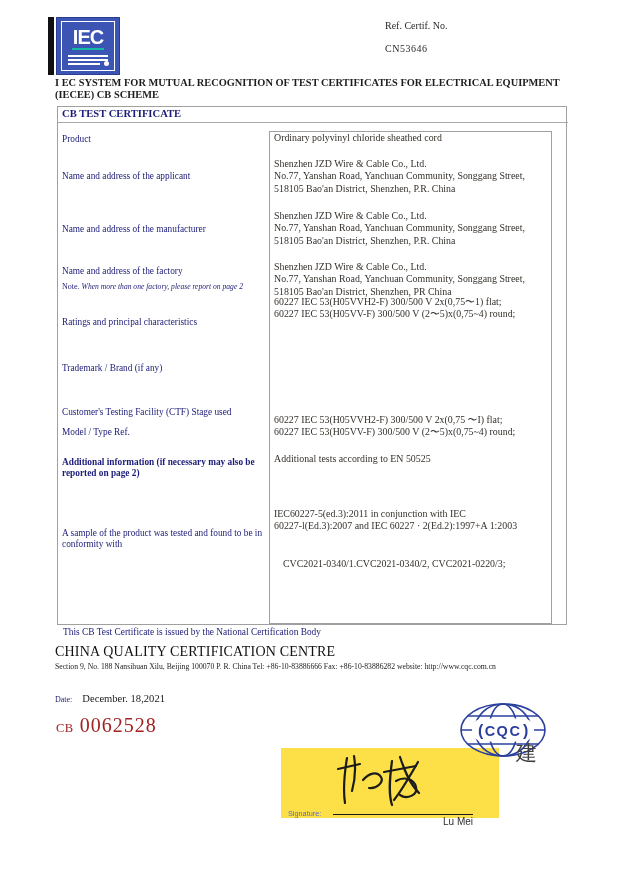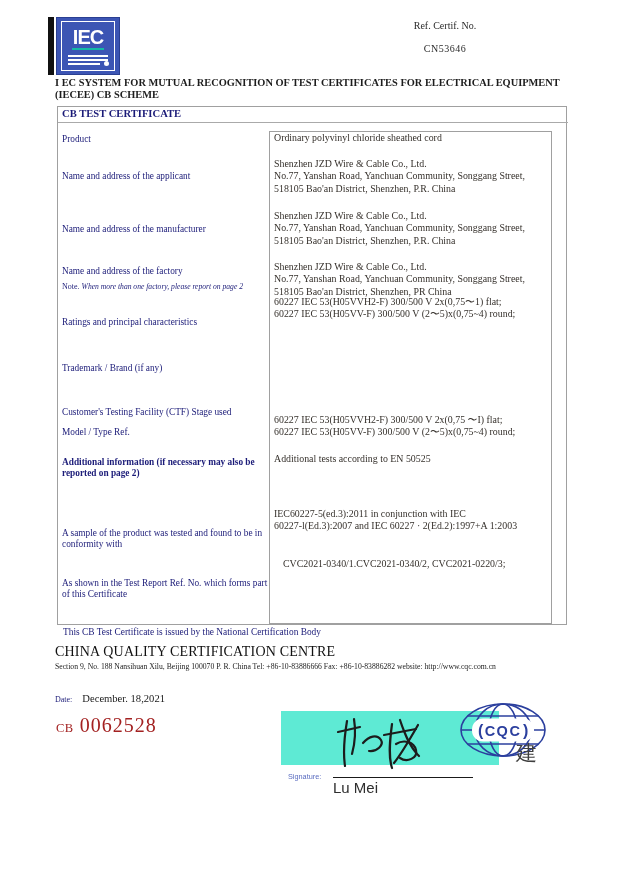--- a/index.html
+++ b/index.html
@@ -14,21 +14,21 @@
               display:flex;align-items:center;justify-content:center;}
   .iec-inner{width:52px;height:48px;border:1.5px solid #ffffff;
              display:flex;flex-direction:column;align-items:center;justify-content:center;}
   .iec-text{color:#fff;font-family:"Liberation Sans",sans-serif;font-weight:bold;
             font-size:20px;line-height:20px;letter-spacing:-1px;
             border-bottom:2px solid #14b8a6;padding:0 1px 1px 1px;}
   .iec-lines{margin-top:3px;width:40px;position:relative;}
   .iec-lines div{height:2px;background:#fff;margin-top:2px;}
   .iec-dot{position:absolute;right:-1px;bottom:-1px;width:5px;height:5px;
            border-radius:50%;background:#fff;}
-  .ref-block{left:385px;top:20px;width:120px;text-align:center;color:#2a2a2a;
+  .ref-block{left:385px;top:20px;width:120px;text-align:left;color:#2a2a2a;
              font-size:10px;line-height:12px;}
   .ref-num{margin-top:11px;letter-spacing:.5px;}
   .scheme-title{left:55px;top:77px;width:535px;font-weight:bold;color:#1d1d1d;
                 font-size:10.4px;line-height:11.6px;}
 
   
   .outer-box{left:57px;top:106px;width:508px;height:517px;border:1px solid #a0a0a0;}
   .cert-title{left:58px;top:107px;width:506px;height:13px;padding:1px 0 1px 4px;
               border-bottom:1px solid #aaaaaa;color:#1b1b78;font-weight:bold;font-size:10.6px;}
   .inner-box{left:269px;top:131px;width:281px;height:491px;border:1px solid #a0a0a0;}
@@ -46,27 +46,27 @@
   .issuer-name{left:55px;top:644px;color:#111;font-weight:normal;font-size:14px;letter-spacing:.2px;}
   .issuer-addr{left:55px;top:662px;width:540px;color:#222;font-size:7.7px;}
   .date-row{left:55px;top:693px;display:flex;align-items:baseline;}
   .date-label{color:#1b1b78;font-size:8px;margin-right:10px;}
   .date-value{color:#1a1a1a;font-size:10.6px;}
   .cb-row{left:56px;top:714px;display:flex;align-items:baseline;color:#a32121;}
   .cb-prefix{font-size:12.5px;margin-right:6px;letter-spacing:.5px;}
   .cb-number{font-size:20px;letter-spacing:1px;}
 
   
-  .sig-area{left:281px;top:711px;width:218px;height:54px;background:#5eead4;}
+  .sig-area{left:281px;top:748px;width:218px;height:70px;background:#fde047;}
   .sig-script{position:absolute;left:48px;top:2px;}
   .sig-label{position:absolute;left:7px;top:61px;color:#5a6cc0;
              font-family:"Liberation Sans",sans-serif;font-size:7.3px;}
   .sig-line{position:absolute;left:52px;top:66px;width:140px;border-top:1.5px solid #1a1a1a;}
-  .sig-name{position:absolute;left:52px;top:68px;width:140px;text-align:left;
-            color:#2e2e2e;font-family:"Liberation Sans",sans-serif;font-size:15px;}
+  .sig-name{position:absolute;left:52px;top:68px;width:140px;text-align:right;
+            color:#2e2e2e;font-family:"Liberation Sans",sans-serif;font-size:10px;}
   .stamp{left:459px;top:702px;}
   .stamp-char{left:516px;top:742px;color:#3f3f3f;font-size:21px;line-height:22px;}
 </style>
 </head>
 <body>
 
 <div class="page">
 
   <div class="abs iec-logo">
     <div class="iec-bar"></div>
@@ -144,21 +144,20 @@
   <div class="abs row-value" style="top:453px;">
     <div>Additional tests according to EN 50525</div>
   </div>
 
   <div class="abs row-label" style="top:528px;">A sample of the product was tested and found to be in conformity with</div>
   <div class="abs row-value" style="top:508px;">
     <div>IEC60227-5(ed.3):2011 in conjunction with IEC</div>
     <div>60227-l(Ed.3):2007 and IEC 60227 · 2(Ed.2):1997+A 1:2003</div>
   </div>
 
-  <div class="abs row-label" style="top:578px;">As shown in the Test Report Ref. No. which forms part of this Certificate</div>
   <div class="abs row-value" style="top:558px;">
     <div class="indent8">CVC2021-0340/1.CVC2021-0340/2, CVC2021-0220/3;</div>
   </div>
 
   <div class="abs issued-note">This CB Test Certificate is issued by the National Certification Body</div>
 
   <div class="abs issuer-name">CHINA QUALITY CERTIFICATION CENTRE</div>
   <div class="abs issuer-addr">Section 9, No. 188 Nansihuan Xilu, Beijing 100070 P. R. China Tel: +86-10-83886666 Fax: +86-10-83886282 website: http://www.cqc.com.cn</div>
 
   <div class="abs date-row">

